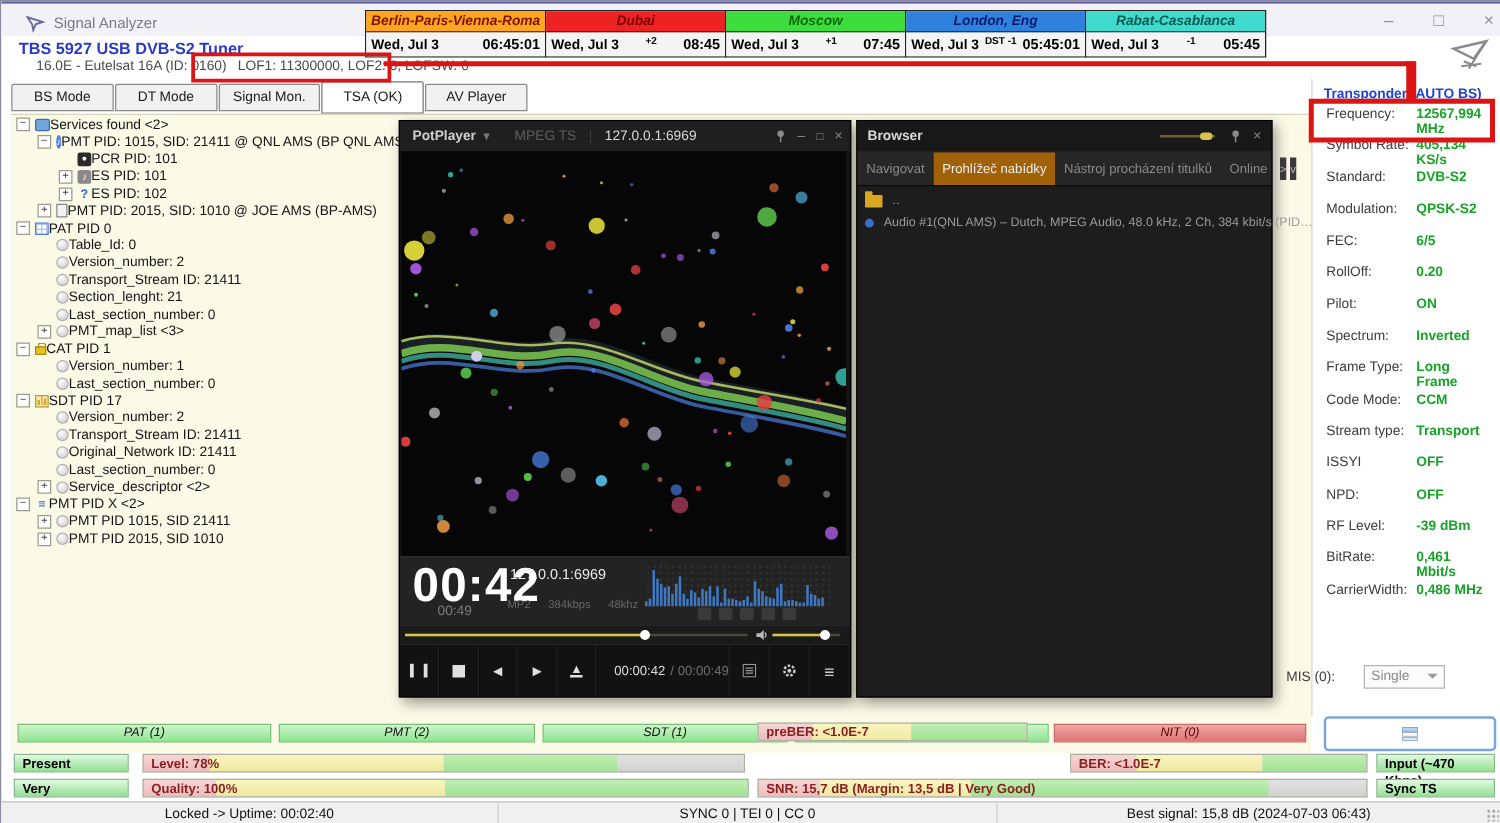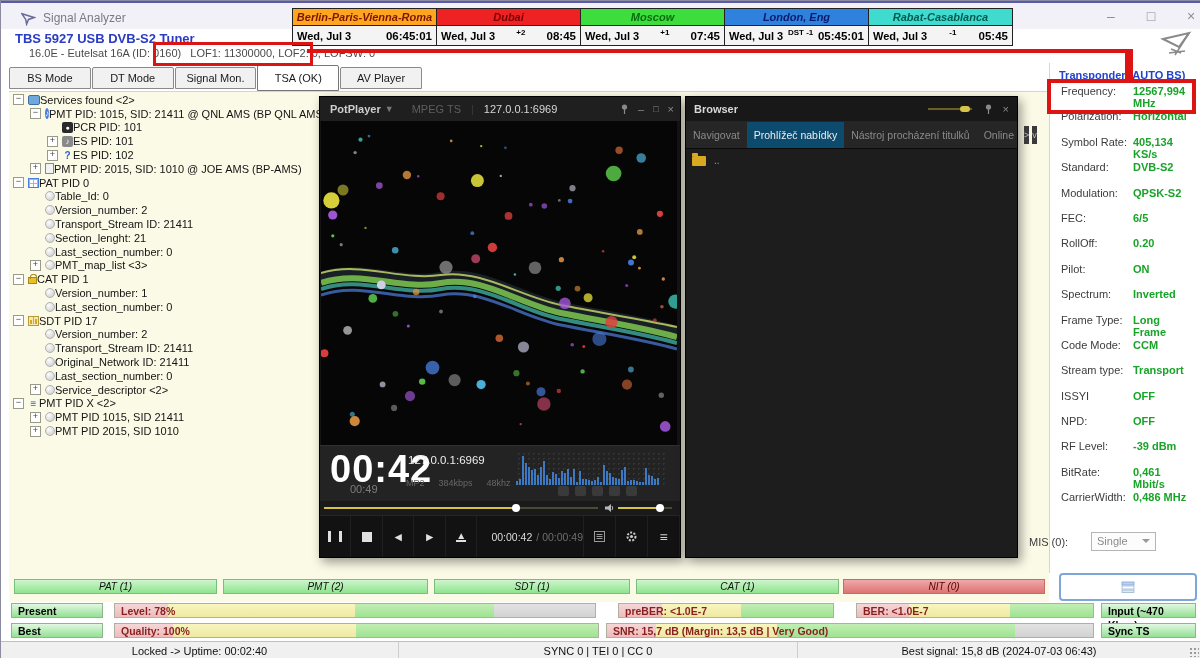--- a/index.html
+++ b/index.html
@@ -87,21 +87,21 @@
   .eject-ic{color:#e0e0e0;font-size:10px;border-bottom:2px solid #e0e0e0;line-height:9px;}
   
   .browser{left:684px;top:95px;width:331px;height:460px;background:#1d1d1d;border:1px solid #000;box-shadow:3px 4px 10px rgba(0,0,0,.4);}
   .b-titlebar{left:0;top:0;width:100%;height:24px;background:#181818;display:flex;align-items:center;}
   .b-title{color:#d8d8d8;font-weight:bold;font-size:11px;margin-left:8px;}
   .b-slider{position:relative;width:44px;height:2px;background:#6a5f28;margin-left:auto;}
   .b-slider .bknob{position:absolute;right:2px;top:-2px;width:10px;height:6px;border-radius:3px;background:#d6c34a;}
   .b-ticons{display:flex;gap:10px;margin:0 8px 0 12px;color:#8a8a8a;font-size:11px;align-items:center;}
   .b-tabs{left:0;top:24px;width:100%;height:27px;background:#262626;border-bottom:1px solid #0a0a0a;display:flex;align-items:center;font-size:10.5px;}
   .b-tab{color:#8a8a8a;padding:0 7px;line-height:26px;white-space:nowrap;}
-  .b-tab.active{background:#0c4a6e;color:#ececec;}
+  .b-tab.active{background:#a16207;color:#ececec;}
   .b-sq{width:14px;height:18px;background:#3a3a3a;color:#bbb;font-size:9px;text-align:center;line-height:18px;margin-left:3px;}
   .b-up{left:6px;top:58px;display:flex;align-items:center;gap:8px;font-size:10px;color:#999;}
   .folder{width:14px;height:10px;background:#d8a820;border-radius:1px;position:relative;}
   .folder:before{content:"";position:absolute;left:0;top:-3px;width:6px;height:3px;background:#d8a820;border-radius:1px 1px 0 0;}
   .b-item{left:6px;top:76px;display:flex;align-items:center;gap:8px;font-size:10px;color:#9a9a9a;white-space:nowrap;}
   .bluedot{width:7px;height:7px;border-radius:50%;background:#3a6fd0;flex:0 0 auto;}
   
   .pidbar{top:578px;height:15px;border:1px solid #7bbd7b;background:linear-gradient(#cdf5cd,#8fe48f);
           text-align:center;font-size:10px;font-style:italic;color:#111;line-height:14px;box-sizing:border-box;}
   .pidbar.red{border:1px solid #c86a6a;background:linear-gradient(#f0a8a8,#dd7474);color:#5a0000;}
@@ -342,24 +342,20 @@
         <span class="expander">+</span>
         <span class="leafdot"></span>
         <span>PMT PID 2015, SID 1010</span>
       </div>
     </div>
 
   <div class="abs tp-panel" id="tp-panel">
       <div class="tp-row">
         <span class="lab">Frequency:</span>
         <span class="val" style="color: rgb(24, 164, 40);">12567,994 MHz</span>
-      </div>
-      <div class="tp-row">
-        <span class="lab">Polarization:</span>
-        <span class="val" style="color: rgb(24, 164, 40);">Horizontal</span>
       </div>
       <div class="tp-row">
         <span class="lab">Symbol Rate:</span>
         <span class="val" style="color: rgb(24, 164, 40);">405,134 KS/s</span>
       </div>
       <div class="tp-row">
         <span class="lab">Standard:</span>
         <span class="val" style="color: rgb(24, 164, 40);">DVB-S2</span>
       </div>
       <div class="tp-row">
@@ -678,52 +674,56 @@
         <div class="b-tab active">Prohlížeč nabídky</div>
         <div class="b-tab">Nástroj procházení titulků</div>
         <div class="b-tab">Online</div>
         <div class="b-sq">&gt;</div>
         <div class="b-sq">v</div>
       </div>
     <div class="abs b-up">
       <span class="folder"></span>
       <span>..</span>
     </div>
+    <div class="abs b-item">
+      <span class="bluedot"></span>
+      <span>Audio #1(QNL AMS) – Dutch, MPEG Audio, 48.0 kHz, 2 Ch, 384 kbit/s (PID…</span>
+    </div>
   </div>
 
   <div id="pidbars">
       <div class="abs pidbar" style="left: 13px; width: 203px;">PAT (1)</div>
       <div class="abs pidbar" style="left: 222px; width: 205px;">PMT (2)</div>
       <div class="abs pidbar" style="left: 433px; width: 196px;">SDT (1)</div>
       <div class="abs pidbar" style="left: 635px; width: 203px;">CAT (1)</div>
       <div class="abs pidbar red" style="left: 842px; width: 202px;">NIT (0)</div>
     </div>
 
   <div class="abs sigbox" style="left:10px;top:602px;width:92px;">Present</div>
   <div class="abs sigbar" style="left:113px;top:602px;width:482px;">
       <div class="seg pink" style="width: 11%;"></div>
       <div class="seg yellow" style="width: 39%;"></div>
       <div class="seg green" style="width: 29%;"></div>
       <div class="seg grey" style="width: 21%;"></div>
       <div class="lab">Level: 78%</div>
     </div>
-  <div class="abs sigbar" style="left:605px;top:602px;width:216px;margin-left:12px;">
+  <div class="abs sigbar" style="left:605px;top:577px;width:216px;">
       <div class="seg pink" style="width: 20%;"></div>
       <div class="seg yellow" style="width: 37%;"></div>
       <div class="seg green" style="width: 43%;"></div>
       <div class="lab">preBER: &lt;1.0E-7</div>
     </div>
   <div class="abs sigbar" style="left:855px;top:602px;width:238px;">
       <div class="seg pink" style="width: 22%;"></div>
       <div class="seg yellow" style="width: 43%;"></div>
       <div class="seg green" style="width: 35%;"></div>
       <div class="lab">BER: &lt;1.0E-7</div>
     </div>
   <div class="abs sigbox" style="left:1100px;top:602px;width:95px;">Input (~470 Kbps)</div>
-  <div class="abs sigbox" style="left:10px;top:622px;width:92px;">Best</div>
+  <div class="abs sigbox" style="left:10px;top:622px;width:92px;">Very</div>
   <div class="abs sigbar" style="left:113px;top:622px;width:485px;">
       <div class="seg pink" style="width: 12%;"></div>
       <div class="seg yellow" style="width: 38%;"></div>
       <div class="seg green" style="width: 50%;"></div>
       <div class="lab">Quality: 100%</div>
     </div>
   <div class="abs sigbar" style="left:605px;top:622px;width:488px;">
       <div class="seg pink" style="width: 10%;"></div>
       <div class="seg yellow" style="width: 25%;"></div>
       <div class="seg green" style="width: 49%;"></div>

